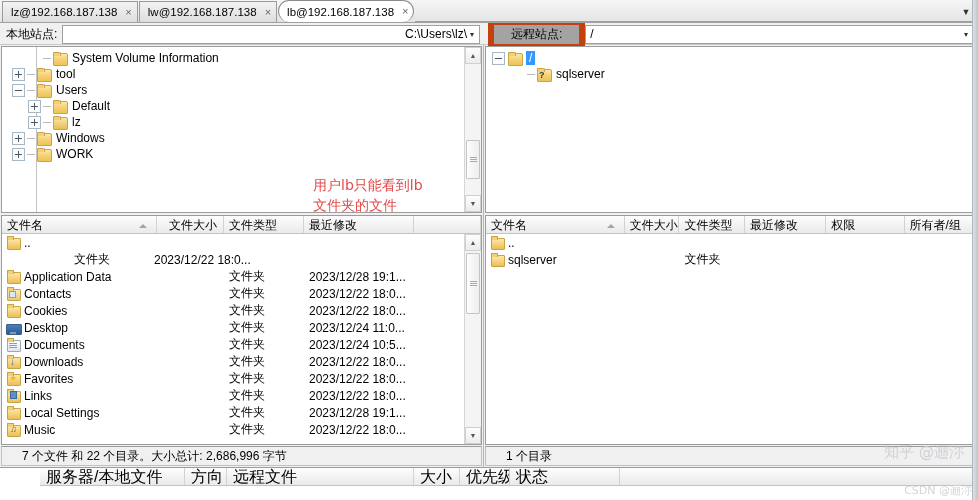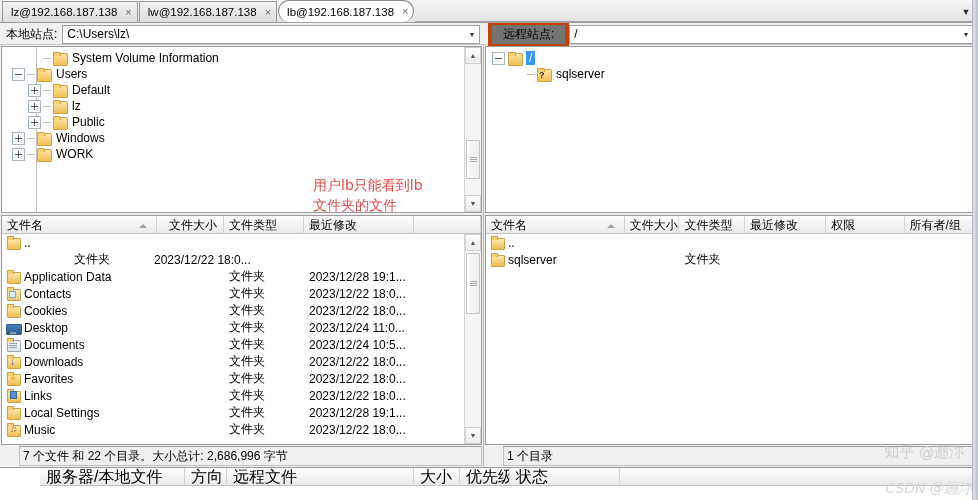--- a/index.html
+++ b/index.html
@@ -73,33 +73,33 @@
     flex: 0 0 auto;
     height: 22px;
     background: #f0f0f0;
     border-bottom: 1px solid #c8c8c8;
   }
   .sitebar {
     display: flex; align-items: center;
     height: 22px;
     padding: 0 2px;
   }
-  .sitebar.left { width: 484px; }
+  .sitebar.left { width: 484px; text-align: right; }
   .sitebar.right { width: 494px; }
   .sitelabel {
     font-size: 12px;
     padding: 1px 4px 1px 3px;
     white-space: nowrap;
     border: 1px solid transparent;
   }
   .sitebar.right .sitelabel {
-    border: 4px solid #c2410c;
-    background: #737373;
+    border: 6px solid #c2410c;
+    background: #a3a3a3;
     margin-left: 2px;
-    padding: 1px 11px;
+    padding: 1px 17px;
   }
   .sitecombo {
     flex: 1 1 auto;
     height: 19px;
     background: #fff;
     border: 1px solid #a0a0a0;
     display: flex; align-items: center;
     padding: 0 2px 0 4px;
     font-size: 12px;
     position: relative;
@@ -350,23 +350,23 @@
     color: #7a6134; font-size: 9px; line-height: 11px;
   }
 
   
   .pstatus {
     height: 20px;
     flex: 0 0 auto;
     background: #f0f0f0;
     border: 1px solid #c0c0c0;
     border-top: 1px solid #9c9c9c;
-    margin: 0 1px 1px 19px;
+    margin: 0 1px 1px 1px;
     display: flex; align-items: center;
-    padding-left: 3px;
+    padding-left: 20px;
     font-size: 12px;
     white-space: nowrap;
     overflow: hidden;
   }
 
   
   .queue {
     flex: 0 0 auto;
     height: 33px;
     border-top: 1px solid #9c9c9c;
@@ -398,27 +398,26 @@
     color: #c9cdd2;
     opacity: .85;
     font-family: "DejaVu Sans", sans-serif;
     white-space: nowrap;
     pointer-events: none;
     z-index: 6;
   }
   .wm-csdn {
     position: absolute;
     right: 6px; bottom: 2px;
-    font-size: 14px;
+    font-size: 11px;
     color: #d2d6da;
     font-family: "DejaVu Sans", sans-serif;
     white-space: nowrap;
     pointer-events: none;
     z-index: 6;
-    font-style: italic;
   }
   .rightedge {
     position: absolute;
     right: 0; top: 0; bottom: 0;
     width: 6px;
     background: linear-gradient(to right,#dfe3e8,#bcc3cb);
     border-left: 1px solid #b0b6bd;
     z-index: 7;
   }
 </style>
@@ -469,20 +468,26 @@
         <div class="tree">
           <div class="vline"></div>
 
           <div class="trow" style="padding-left:26px">
             <span class="expander none"></span>
             <span class="dash"></span>
             <span class="folder"></span>
             <span class="tlabel">System Volume Information</span>
           </div>
 
+          <div class="trow" style="padding-left:10px">
+            <span class="expander plus"></span>
+            <span class="dash"></span>
+            <span class="folder"></span>
+            <span class="tlabel">tool</span>
+          </div>
 
           <div class="trow" style="padding-left:10px">
             <span class="expander"></span>
             <span class="dash"></span>
             <span class="folder"></span>
             <span class="tlabel">Users</span>
           </div>
 
 
           <div class="trow" style="padding-left:26px">
@@ -493,26 +498,20 @@
           </div>
 
 
           <div class="trow" style="padding-left:26px">
             <span class="expander plus"></span>
             <span class="dash"></span>
             <span class="folder user"></span>
             <span class="tlabel">lz</span>
           </div>
 
-          <div class="trow" style="padding-left:26px">
-            <span class="expander plus"></span>
-            <span class="dash"></span>
-            <span class="folder"></span>
-            <span class="tlabel">Public</span>
-          </div>
 
           <div class="trow" style="padding-left:10px">
             <span class="expander plus"></span>
             <span class="dash"></span>
             <span class="folder"></span>
             <span class="tlabel">Windows</span>
           </div>
 
           <div class="trow" style="padding-left:10px">
             <span class="expander plus"></span>

